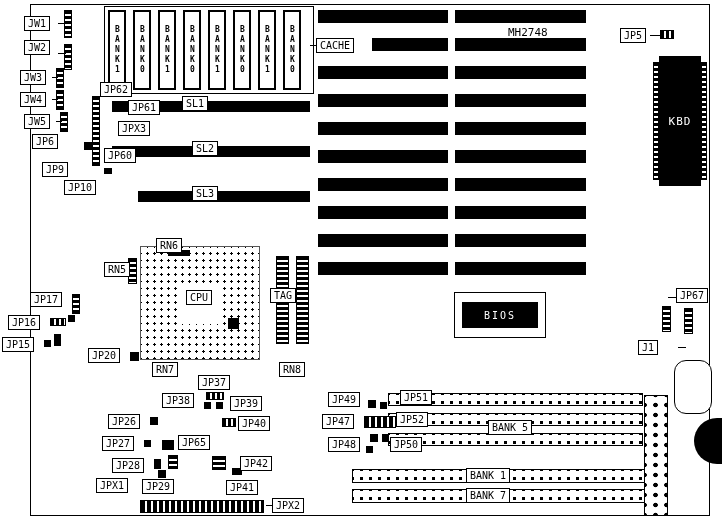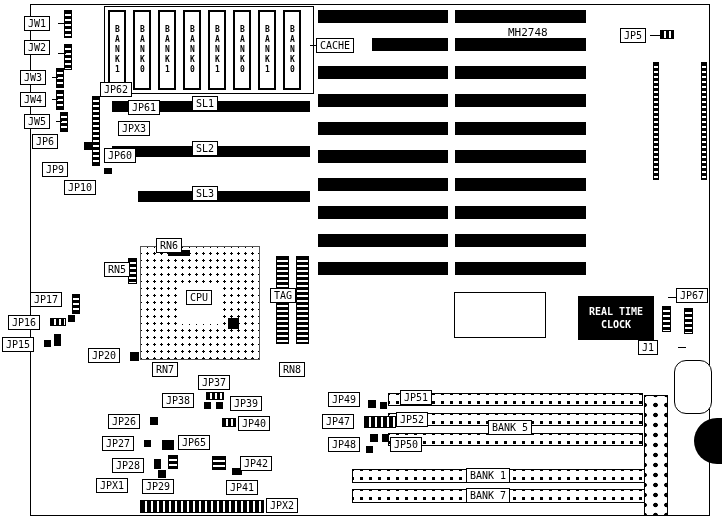--- a/index.html
+++ b/index.html
@@ -109,25 +109,26 @@
   <div class="bar" style="left:318px;top:262px;width:130px;height:13px"></div>
   <div class="bar" style="left:455px;top:262px;width:131px;height:13px"></div>
 
   <div class="txt" style="left:508px;top:26px">MH2748</div>
   <div class="pinsh" style="left:660px;top:30px;width:14px;height:9px"></div>
   <div class="lead" style="left:650px;top:35px;width:10px;height:1px"></div>
   <div class="lbl" style="left:620px;top:28px">JP5</div>
 
   <div class="pinsv" style="left:653px;top:62px;width:6px;height:118px"></div>
   <div class="pinsv" style="left:701px;top:62px;width:6px;height:118px"></div>
+  <div class="blk" style="left:659px;top:56px;width:42px;height:130px;font-size:11px;letter-spacing:1px">KBD</div>
 
   <div class="bar" style="left:112px;top:101px;width:198px;height:11px"></div>
   <div class="bar" style="left:112px;top:146px;width:198px;height:11px"></div>
   <div class="bar" style="left:138px;top:191px;width:172px;height:11px"></div>
-  <div class="lbl" style="left:192px;top:96px">SL1</div>
+  <div class="lbl" style="left:182px;top:96px">SL1</div>
   <div class="lbl" style="left:192px;top:141px">SL2</div>
   <div class="lbl" style="left:192px;top:186px">SL3</div>
 
   <div class="pinsv" style="left:92px;top:96px;width:8px;height:70px"></div>
   <div class="bar" style="left:84px;top:142px;width:8px;height:8px"></div>
   <div class="bar" style="left:104px;top:168px;width:8px;height:6px"></div>
   <div class="lbl" style="left:100px;top:82px">JP62</div>
   <div class="lbl" style="left:128px;top:100px">JP61</div>
   <div class="lbl" style="left:118px;top:121px">JPX3</div>
   <div class="lbl" style="left:32px;top:134px">JP6</div>
@@ -155,21 +156,21 @@
   <div class="pinsv" style="left:72px;top:294px;width:8px;height:20px"></div>
   <div class="pinsh" style="left:50px;top:318px;width:16px;height:8px"></div>
   <div class="bar" style="left:68px;top:315px;width:7px;height:7px"></div>
   <div class="bar" style="left:44px;top:340px;width:7px;height:7px"></div>
   <div class="bar" style="left:54px;top:334px;width:7px;height:12px"></div>
   <div class="lbl" style="left:30px;top:292px">JP17</div>
   <div class="lbl" style="left:8px;top:315px">JP16</div>
   <div class="lbl" style="left:2px;top:337px">JP15</div>
 
   <div class="box" style="left:454px;top:292px;width:92px;height:46px;z-index:1"></div>
-  <div class="blk" style="left:578px;top:296px;width:76px;height:44px;font-weight:bold;line-height:1.35;padding:2px">REAL TIME CLOCK</div>
+  <div class="blk" style="left:462px;top:302px;width:76px;height:26px;letter-spacing:2px">BIOS</div>
   <div class="pinsv" style="left:662px;top:306px;width:9px;height:26px"></div>
   <div class="pinsv" style="left:684px;top:308px;width:9px;height:26px"></div>
   <div class="lead" style="left:668px;top:297px;width:10px;height:1px"></div>
   <div class="lead" style="left:678px;top:347px;width:8px;height:1px"></div>
   <div class="lbl" style="left:676px;top:288px">JP67</div>
   <div class="lbl" style="left:638px;top:340px">J1</div>
   <div class="rrect" style="left:674px;top:360px;width:38px;height:54px"></div>
   <div class="pwr" style="left:644px;top:395px;width:24px;height:121px"></div>
   <div class="din" style="left:694px;top:418px;width:28px;height:46px"></div>
 
@@ -194,21 +195,21 @@
   <div class="pinsv" style="left:168px;top:455px;width:10px;height:14px"></div>
   <div class="lbl" style="left:108px;top:414px">JP26</div>
   <div class="lbl" style="left:102px;top:436px">JP27</div>
   <div class="lbl" style="left:112px;top:458px">JP28</div>
   <div class="lbl" style="left:142px;top:479px">JP29</div>
   <div class="lbl" style="left:178px;top:435px">JP65</div>
 
   <div class="hdr" style="left:140px;top:500px;width:124px;height:13px"></div>
   <div class="lead" style="left:266px;top:505px;width:16px;height:1px"></div>
   <div class="lbl" style="left:96px;top:478px">JPX1</div>
-  <div class="lbl" style="left:266px;top:498px">JPX2</div>
+  <div class="lbl" style="left:272px;top:498px">JPX2</div>
 
   <div class="hdr" style="left:364px;top:416px;width:32px;height:12px"></div>
   <div class="bar" style="left:368px;top:400px;width:8px;height:8px"></div>
   <div class="bar" style="left:380px;top:402px;width:7px;height:7px"></div>
   <div class="bar" style="left:370px;top:434px;width:8px;height:8px"></div>
   <div class="bar" style="left:382px;top:434px;width:8px;height:8px"></div>
   <div class="bar" style="left:366px;top:446px;width:7px;height:7px"></div>
   <div class="lbl" style="left:328px;top:392px">JP49</div>
   <div class="lbl" style="left:400px;top:390px">JP51</div>
   <div class="lbl" style="left:322px;top:414px">JP47</div>

